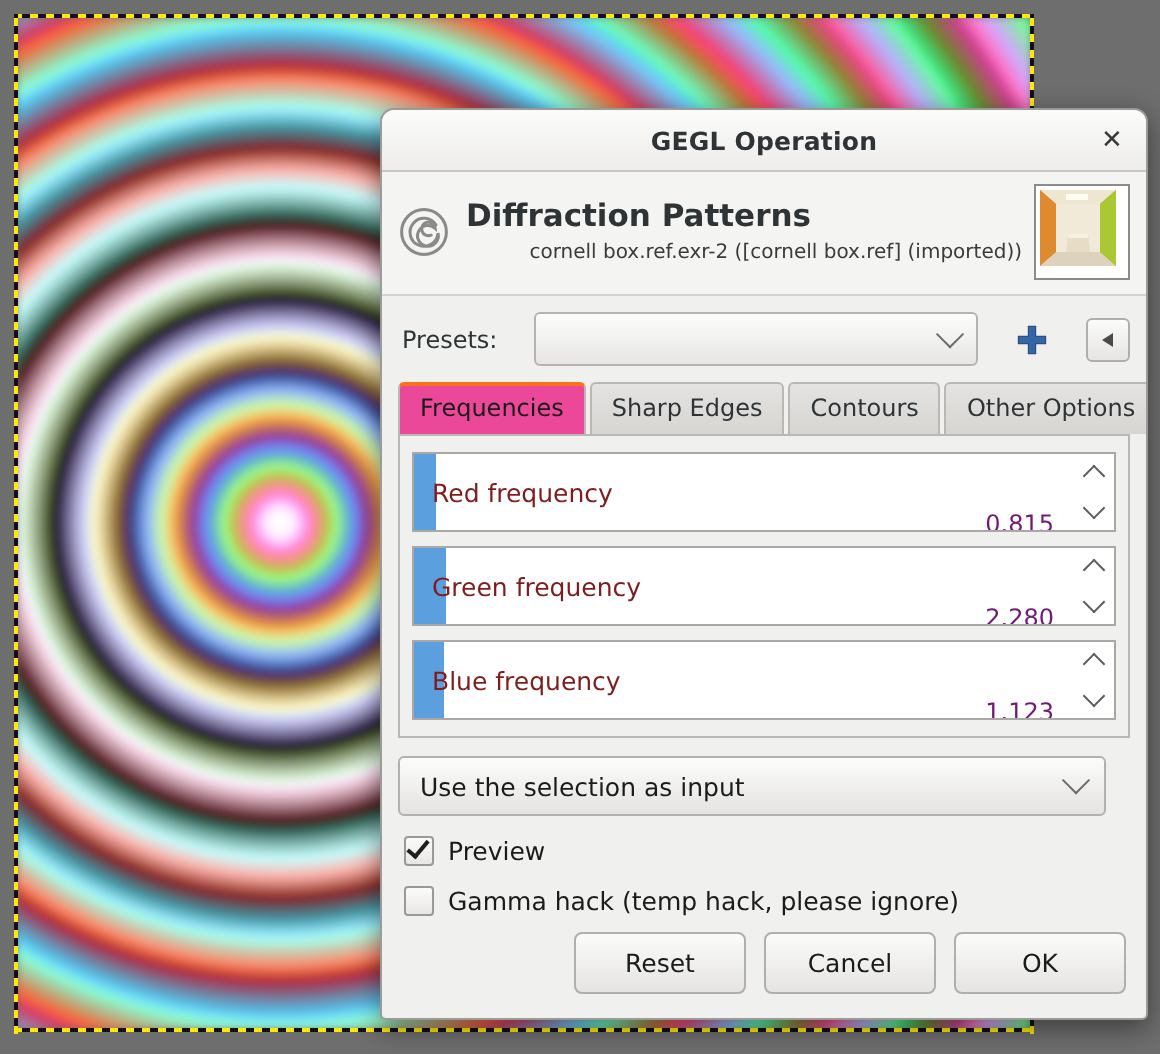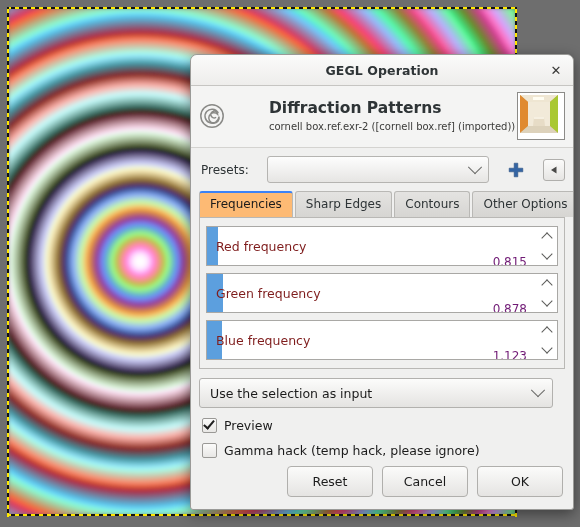--- a/index.html
+++ b/index.html
@@ -101,21 +101,20 @@
   }
 
   
   #op-header {
     display: flex;
     align-items: center;
     padding: 6px 8px 7px 8px;
     background: #f4f4f3;
     border-bottom: 1px solid #d4d3d0;
     min-height: 48px;
-    gap: 36px;
   }
   #gegl-icon { width: 26px; height: 26px; margin-right: 8px; flex: 0 0 auto; }
   #op-texts { flex: 1 1 auto; min-width: 0; }
   #op-name {
     font-size: 15.5px;
     font-weight: bold;
     color: #2e3436;
     line-height: 19px;
     white-space: nowrap;
   }
@@ -189,22 +188,22 @@
     font-size: 12px;
     color: #2e3436;
     border: 1px solid #b9b8b5;
     border-bottom: none;
     border-radius: 3px 3px 0 0;
     background: linear-gradient(to bottom, #e4e3e1, #d6d5d2);
     cursor: pointer;
     white-space: nowrap;
   }
   .tab.active {
-    background: #fdba74;
-    border-top: 2px solid #3b82f6;
+    background: #ec4899;
+    border-top: 2px solid #f97316;
     padding-top: 4px;
     color: #1b1b1b;
   }
 
   #tab-body {
     margin: 0 8px;
     border: 1px solid #b9b8b5;
     background: #f0f0ef;
     padding: 8px 6px 8px 6px;
     flex: 0 0 auto;
@@ -509,21 +508,21 @@
         <div class="spin-arrows">
           <span class="mini-chev up"></span>
           <span class="mini-chev down"></span>
         </div>
       </div>
 
       <div class="spin-row">
         <div class="spin-fill" style="width:16px"></div>
         <div class="spin-text-wrap">
           <span class="spin-label onfill">Green frequency</span>
-          <span class="spin-value">0.878</span>
+          <span class="spin-value">2.280</span>
         </div>
         <div class="spin-arrows">
           <span class="mini-chev up"></span>
           <span class="mini-chev down"></span>
         </div>
       </div>
 
       <div class="spin-row">
         <div class="spin-fill" style="width:15px"></div>
         <div class="spin-text-wrap">

